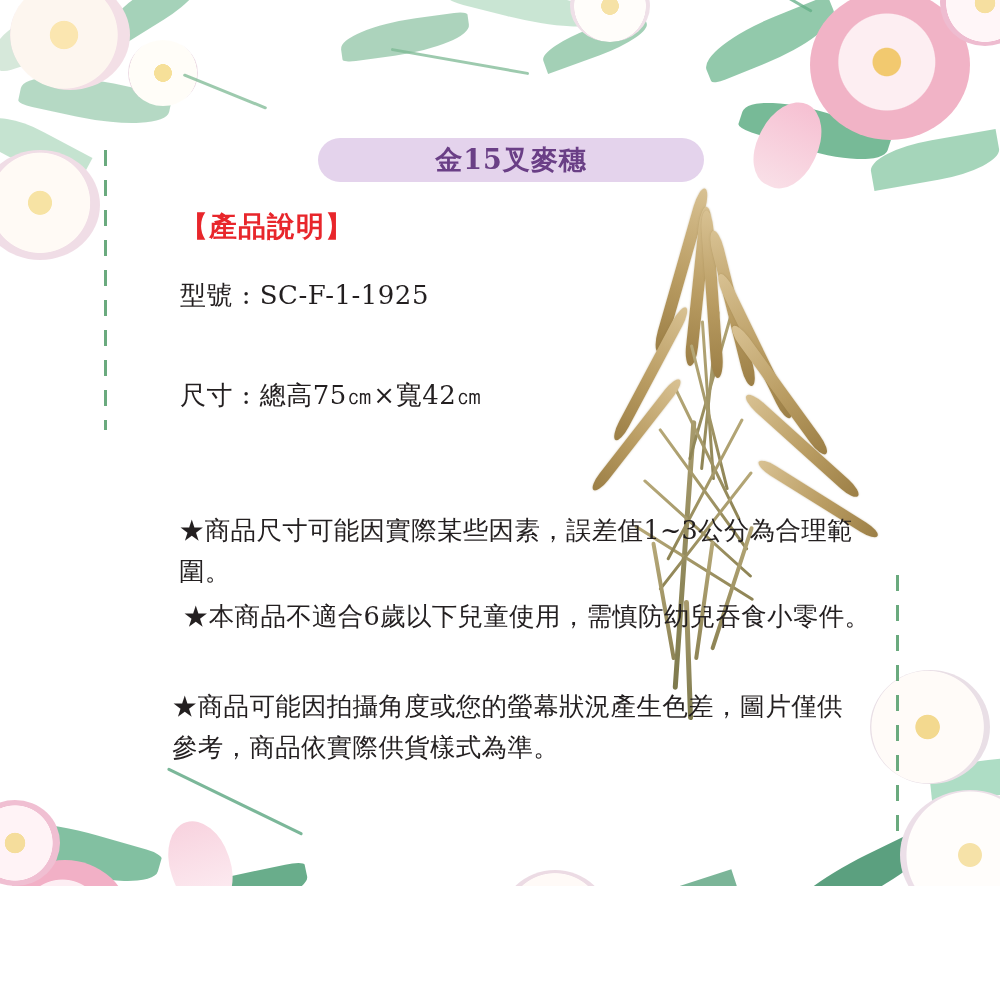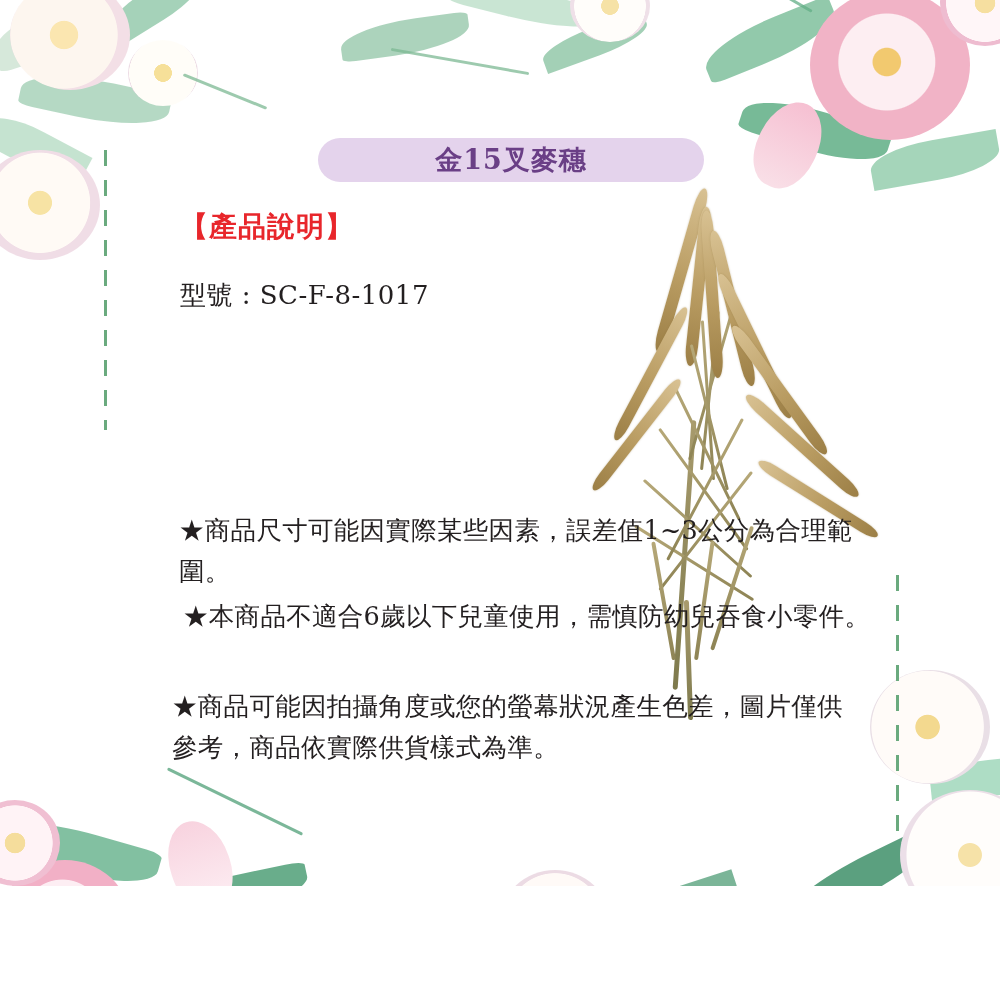--- a/index.html
+++ b/index.html
@@ -255,23 +255,24 @@
     <div class="spike" style="left:28px; top:180px; width:11px; height:140px; transform:rotate(38deg);"></div>
 
     <div class="spike-stem" style="left:112px; top:370px; width:4px; height:120px; transform:rotate(-10deg);"></div>
     <div class="spike-stem" style="left:134px; top:370px; width:4px; height:120px; transform:rotate(8deg);"></div>
     <div class="spike-stem" style="left:150px; top:350px; width:4px; height:130px; transform:rotate(18deg);"></div>
     <div class="main-stem" style="left:126px; top:430px; width:5px; height:120px; transform:rotate(-2deg);"></div>
   </div>
 
   <div class="section-head" style="left:180px; top:208px;">【產品說明】</div>
 
-  <div class="spec-line" style="left:180px; top:278px;">型號 : SC-F-8-1017</div>
-
-
+  <div class="spec-line" style="left:180px; top:278px;">型號 : SC-F-1-1925</div>
+
+
+  <div class="spec-line" style="left:180px; top:378px;">尺寸 : 總高75㎝×寬42㎝</div>
 
 
   <div class="note-block" style="left:179px; top:510px; width:690px;">★商品尺寸可能因實際某些因素，誤差值1~3公分為合理範圍。</div>
 
   <div class="note-block" style="left:183px; top:596px; width:690px;">★本商品不適合6歲以下兒童使用，需慎防幼兒吞食小零件。</div>
 
   <div class="note-block" style="left:172px; top:686px; width:690px;">★商品可能因拍攝角度或您的螢幕狀況產生色差，圖片僅供參考，商品依實際供貨樣式為準。</div>
 
 </div>
 

